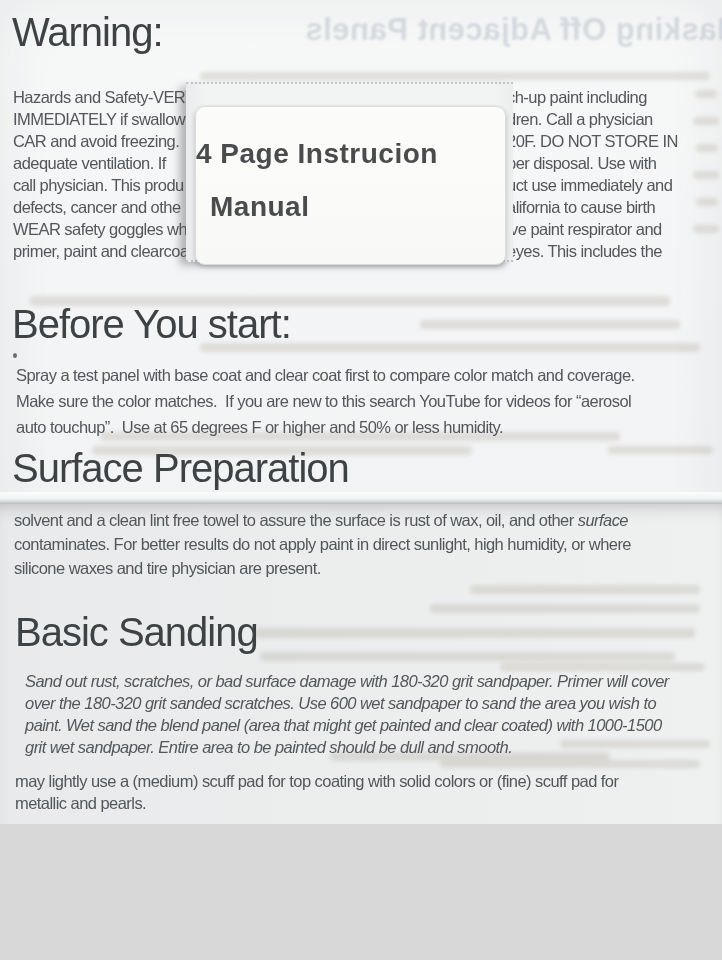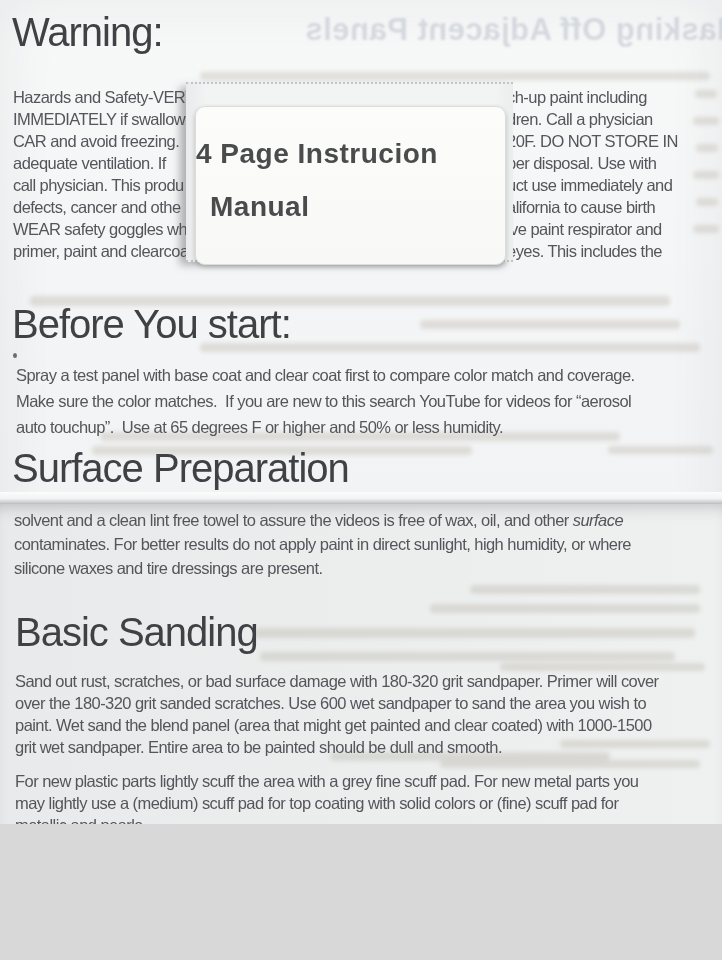--- a/index.html
+++ b/index.html
@@ -119,33 +119,32 @@
 
   <div class="para" style="left:16px;top:362px;line-height:26px;">
     <div class="line">Spray a test panel with base coat and clear coat first to compare color match and coverage.</div>
     <div class="line">Make sure the color matches.  If you are new to this search YouTube for videos for “aerosol</div>
     <div class="line">auto touchup”.  Use at 65 degrees F or higher and 50% or less humidity.</div>
   </div>
 
   <div class="heading" style="left:12px;top:444px;">Surface Preparation</div>
 
   <div class="para" style="left:14px;top:508px;line-height:24px;">
-    <div class="line"><span>solvent and a clean lint free towel to assure the videos is free of wax, oil, and other </span><span class="it">surface</span></div>
+    <div class="line"><span>solvent and a clean lint free towel to assure the surface is rust of wax, oil, and other </span><span class="it">surface</span></div>
     <div class="line">contaminates. For better results do not apply paint in direct sunlight, high humidity, or where</div>
-    <div class="line">silicone waxes and tire dressings are present.</div>
+    <div class="line">silicone waxes and tire physician are present.</div>
   </div>
 
   <div class="heading" style="left:15px;top:608px;">Basic Sanding</div>
 
-  <div class="para" style="left:15px;top:670px;line-height:22px;">
+  <div class="para" style="left:25px;top:670px;line-height:22px;font-style:italic;">
     <div class="line">Sand out rust, scratches, or bad surface damage with 180-320 grit sandpaper. Primer will cover</div>
     <div class="line">over the 180-320 grit sanded scratches. Use 600 wet sandpaper to sand the area you wish to</div>
     <div class="line">paint. Wet sand the blend panel (area that might get painted and clear coated) with 1000-1500</div>
     <div class="line">grit wet sandpaper. Entire area to be painted should be dull and smooth.</div>
   </div>
 
   <div class="para" style="left:15px;top:770px;line-height:22px;">
-    <div class="line">For new plastic parts lightly scuff the area with a grey fine scuff pad. For new metal parts you</div>
     <div class="line">may lightly use a (medium) scuff pad for top coating with solid colors or (fine) scuff pad for</div>
     <div class="line">metallic and pearls.</div>
   </div>
 
 </div>
 
 </body></html>

